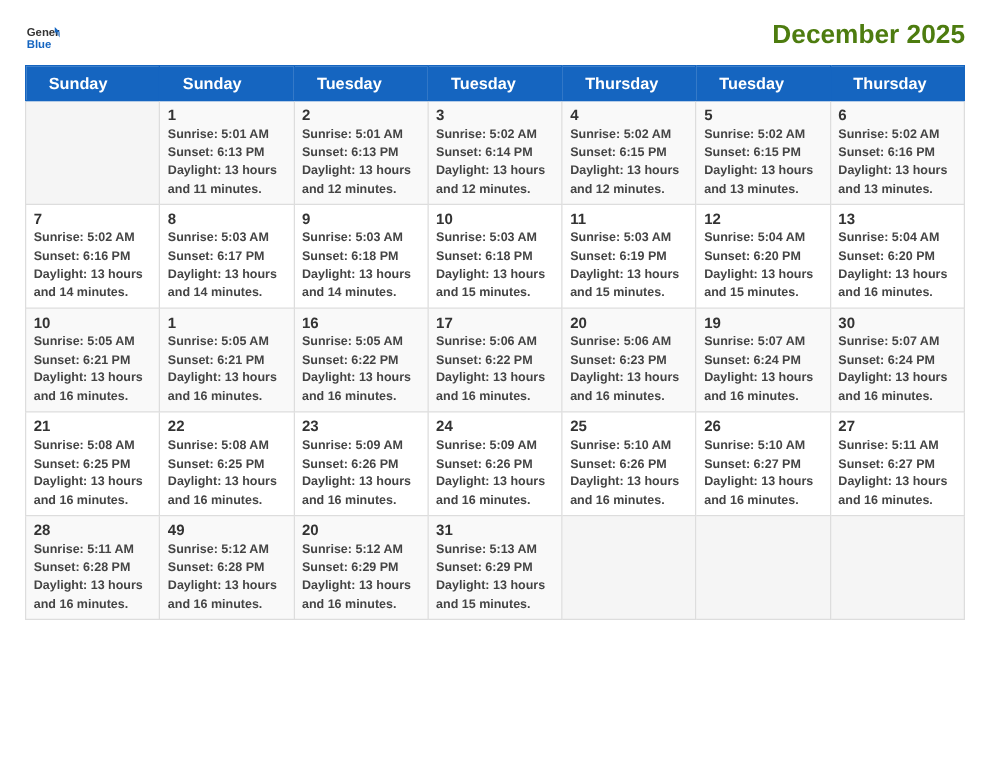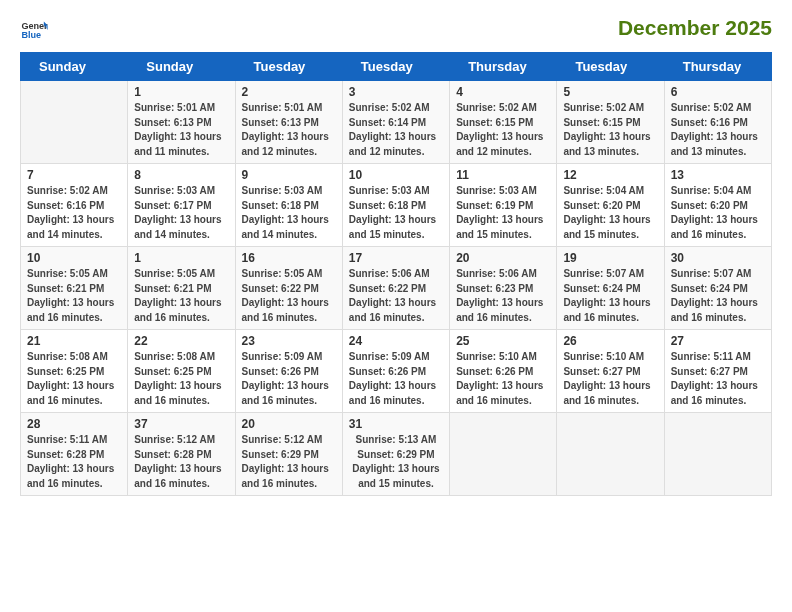--- a/index.html
+++ b/index.html
@@ -310,36 +310,36 @@
       </tr>
       <tr>
         <td>
           <span class="day-num">28</span>
           <div class="day-info" style="white-space: pre-line;">Sunrise: 5:11 AM
 Sunset: 6:28 PM
 Daylight: 13 hours
 and 16 minutes.</div>
         </td>
         <td>
-          <span class="day-num">37</span>
+          <span class="day-num">49</span>
           <div class="day-info" style="white-space: pre-line;">Sunrise: 5:12 AM
 Sunset: 6:28 PM
 Daylight: 13 hours
 and 16 minutes.</div>
         </td>
         <td>
           <span class="day-num">20</span>
           <div class="day-info" style="white-space: pre-line;">Sunrise: 5:12 AM
 Sunset: 6:29 PM
 Daylight: 13 hours
 and 16 minutes.</div>
         </td>
         <td>
           <span class="day-num">31</span>
-          <div class="day-info" style="white-space: pre-line; text-align: center;">Sunrise: 5:13 AM
+          <div class="day-info" style="white-space: pre-line;">Sunrise: 5:13 AM
 Sunset: 6:29 PM
 Daylight: 13 hours
 and 15 minutes.</div>
         </td>
         <td class="empty-cell"></td>
         <td class="empty-cell"></td>
         <td class="empty-cell"></td>
       </tr>
     </tbody>
 </table>

